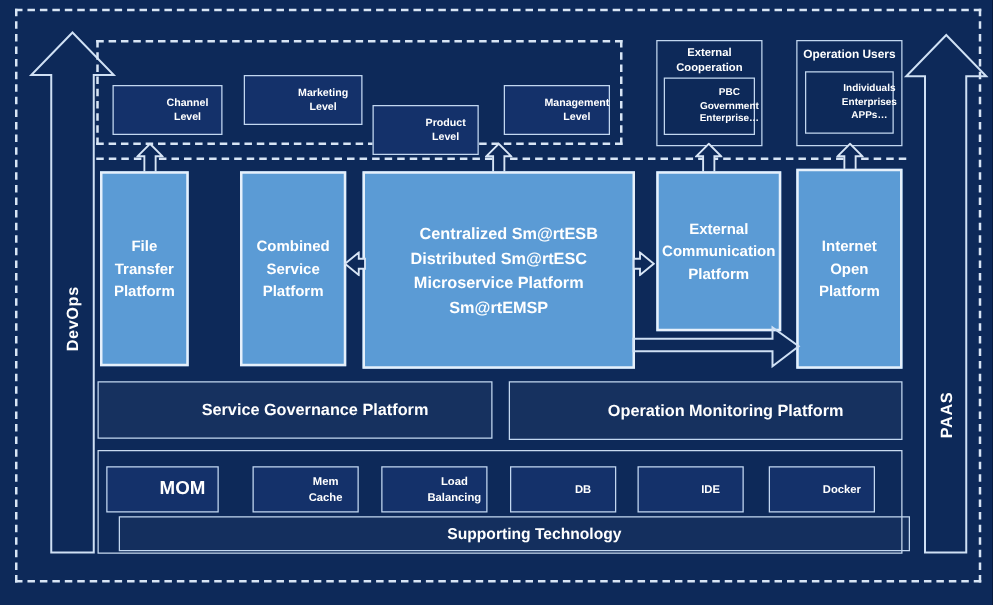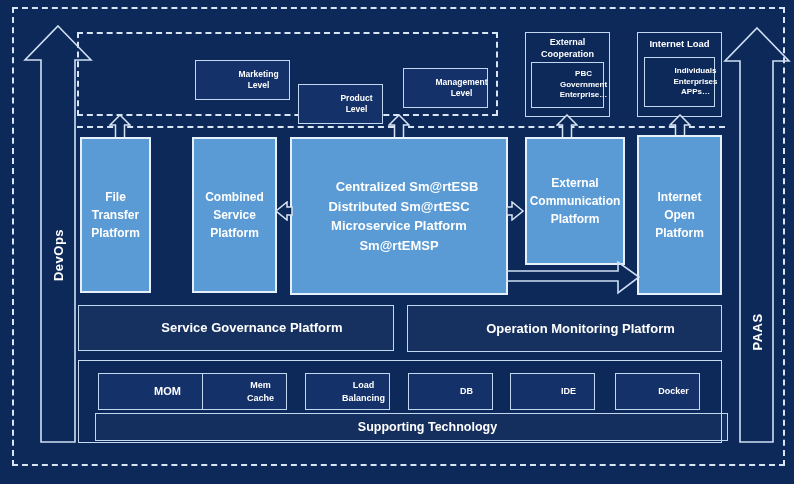--- a/index.html
+++ b/index.html
@@ -45,33 +45,34 @@
   </svg>
   <div class="abs rail" style="left:58px;top:255px;">DevOps</div>
 
   <svg class="abs" style="left:723px;top:26px;" width="68" height="418" viewBox="0 0 68 418">
     <polygon class="hollow" points="34,2 66,35 50,35 50,416 17,416 17,35 2,35"></polygon>
   </svg>
   <div class="abs rail" style="left:757px;top:332px;">PAAS</div>
 
   <div class="abs dashed" style="left:77px;top:32px;width:421px;height:84px;"></div>
 
+  <div class="abs darkbox txt" style="left:90px;top:68px;width:88px;height:40px;font-size:8.5px;">Channel Level</div>
   <div class="abs darkbox txt" style="left:195px;top:60px;width:95px;height:40px;font-size:8.5px;">Marketing Level</div>
   <div class="abs darkbox txt" style="left:298px;top:84px;width:85px;height:40px;font-size:8.5px;">Product Level</div>
   <div class="abs darkbox txt" style="left:403px;top:68px;width:85px;height:40px;font-size:8.5px;">Management Level</div>
 
   <div class="abs" style="left:525px;top:32px;width:85px;height:85px;border:1.4px solid #c2d7f0;">
     <div class="txt pre" style="font-size:9px;line-height:1.35;margin-top:3px;">External
 Cooperation</div>
   </div>
   <div class="abs darkbox pre" style="left:531px;top:62px;width:73px;height:46px;font-size:8px;background:transparent;">PBC Government
 Enterprise…</div>
 
   <div class="abs" style="left:637px;top:32px;width:85px;height:85px;border:1.4px solid #c2d7f0;">
-    <div class="txt" style="font-size:9.5px;margin-top:5px;">Internet Load</div>
+    <div class="txt" style="font-size:9.5px;margin-top:5px;">Operation Users</div>
   </div>
   <div class="abs darkbox pre" style="left:644px;top:57px;width:71px;height:50px;font-size:8px;background:transparent;">Individuals
 Enterprises
 APPs…</div>
 
   <div class="abs" style="left:77px;top:126px;width:648px;height:0;border-top:2px dashed #d8e5f5;"></div>
 
   <svg class="abs" style="left:109px;top:114px;" width="22" height="26" viewBox="0 0 22 26">
     <polygon class="outline" points="11,1 21,11 15.5,11 15.5,25 6.5,25 6.5,11 1,11"></polygon>
   </svg>
@@ -117,21 +118,21 @@
   </svg>
   <svg class="abs" style="left:506px;top:259px;" width="136" height="36" viewBox="0 0 136 36">
     <polygon class="hollow" points="0,12 112,12 112,3 133,18 112,34 112,22 0,22"></polygon>
   </svg>
 
   <div class="abs darkbox" style="left:78px;top:305px;width:316px;height:46px;font-size:13px;background:rgba(255,255,255,0.04);border-width:1.5px;">Service Governance Platform</div>
   <div class="abs darkbox" style="left:407px;top:305px;width:315px;height:47px;font-size:13px;background:rgba(255,255,255,0.04);border-width:1.5px;">Operation Monitoring Platform</div>
 
   <div class="abs" style="left:78px;top:360px;width:644px;height:83px;border:1.5px solid #c8daf0;"></div>
 
-  <div class="abs darkbox pre" style="left:98px;top:373px;width:107px;height:37px;font-size:11px;">MOM</div>
+  <div class="abs darkbox pre" style="left:85px;top:373px;width:90px;height:37px;font-size:15px;">MOM</div>
   <div class="abs darkbox pre" style="left:202px;top:373px;width:85px;height:37px;font-size:9px;">Mem
 Cache</div>
   <div class="abs darkbox pre" style="left:305px;top:373px;width:85px;height:37px;font-size:9px;">Load
 Balancing</div>
   <div class="abs darkbox pre" style="left:408px;top:373px;width:85px;height:37px;font-size:9px;text-align:center;">DB</div>
   <div class="abs darkbox pre" style="left:510px;top:373px;width:85px;height:37px;font-size:9px;">IDE</div>
   <div class="abs darkbox pre" style="left:615px;top:373px;width:85px;height:37px;font-size:9px;">Docker</div>
 
   <div class="abs darkbox" style="left:95px;top:413px;width:633px;height:28px;font-size:12.5px;background:rgba(255,255,255,0.03);border-width:1.5px;">Supporting Technology</div>
 

